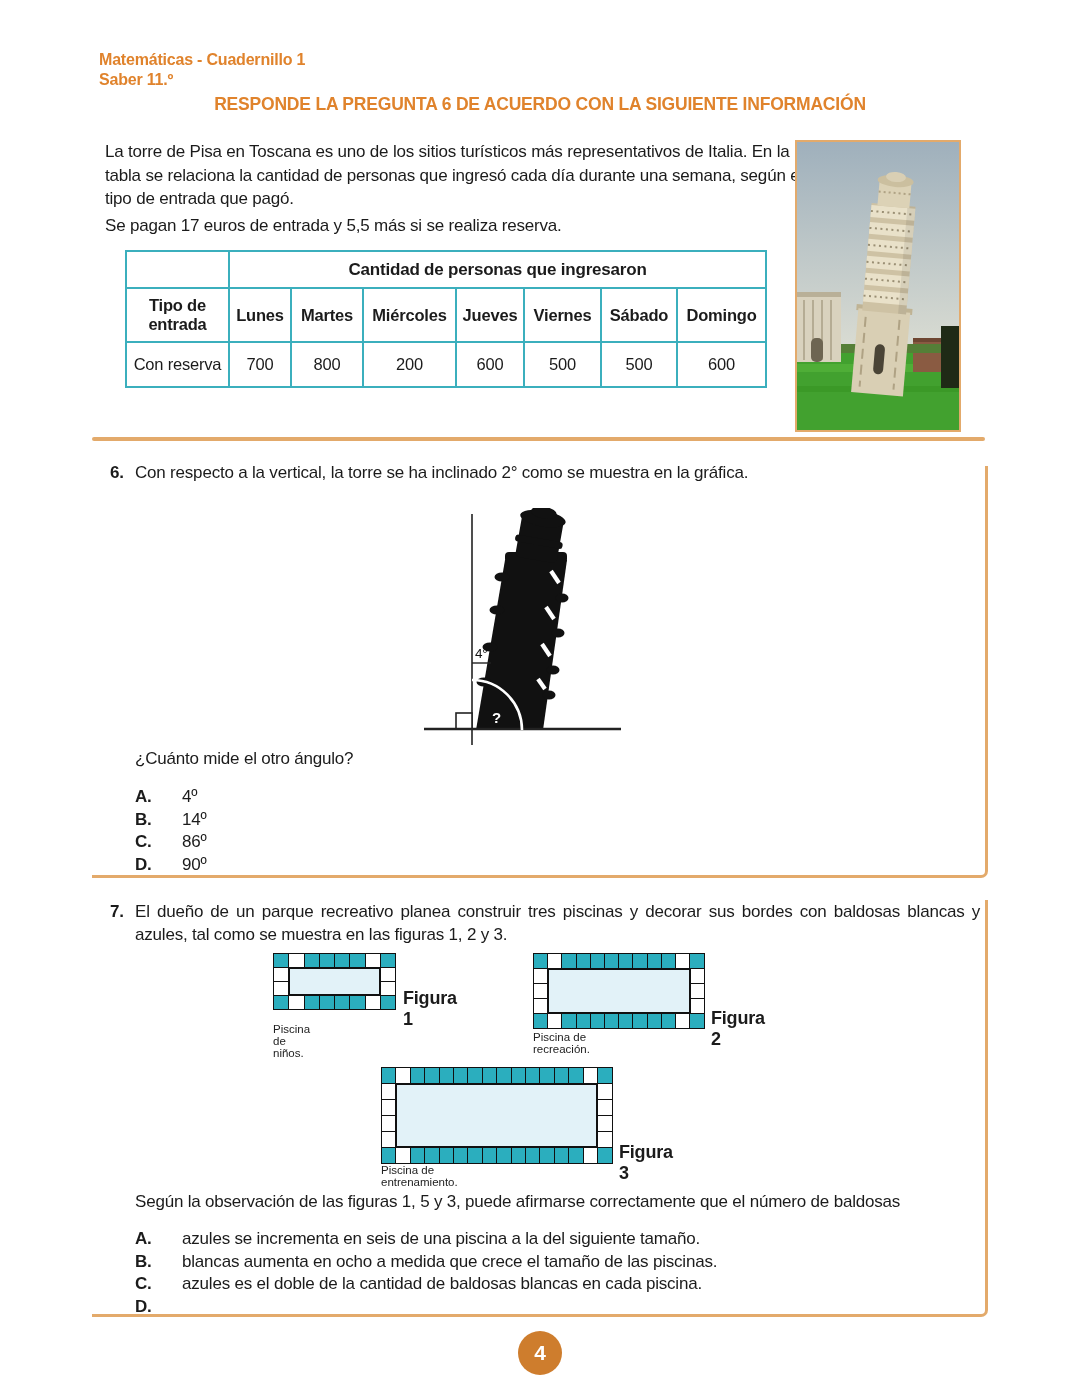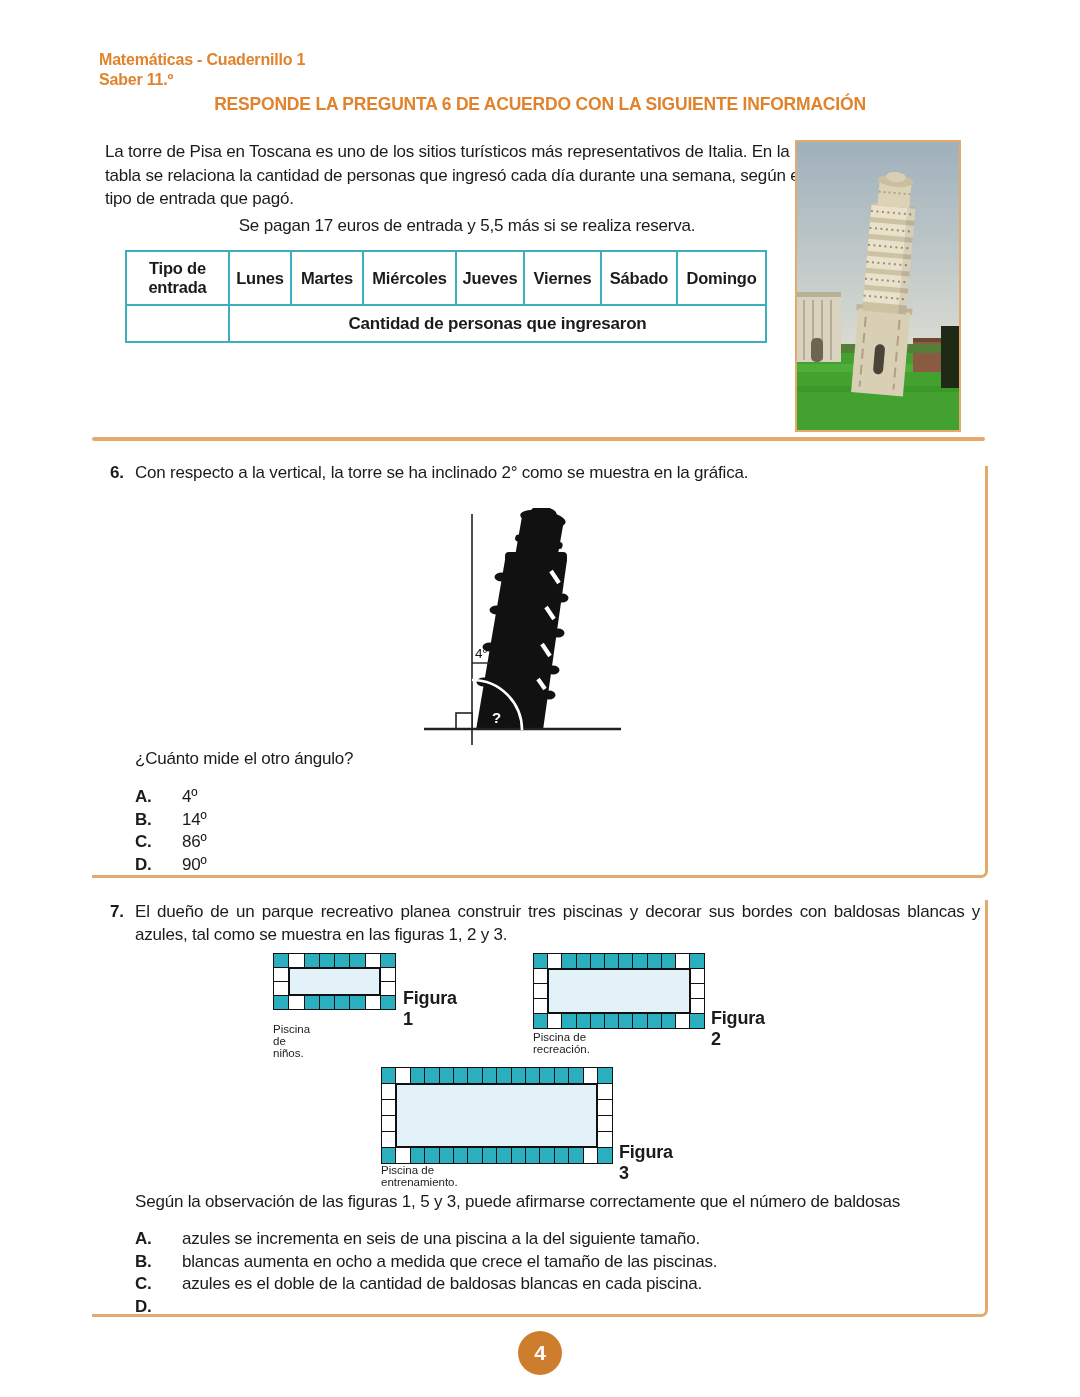--- a/index.html
+++ b/index.html
@@ -53,50 +53,60 @@
 <body>
 
 <div class="abs hdr" style="left:99px;top:50px;">
   <div>Matemáticas - Cuadernillo 1</div>
   <div>Saber 11.º</div>
 </div>
 
 <div class="abs banner" style="left:0;top:94px;">RESPONDE LA PREGUNTA 6 DE ACUERDO CON LA SIGUIENTE INFORMACIÓN</div>
 
 <div class="abs body-text" style="left:105px;top:140px;width:700px;">La torre de Pisa en Toscana es uno de los sitios turísticos más representativos de Italia. En la tabla se relaciona la cantidad de personas que ingresó cada día durante una semana, según el tipo de entrada que pagó.</div>
-<div class="abs body-text" style="left:117px;top:214px;width:700px;text-align:center;">Se pagan 17 euros de entrada y 5,5 más si se realiza reserva.</div>
+<div class="abs body-text" style="left:105px;top:214px;width:700px;">Se pagan 17 euros de entrada y 5,5 más si se realiza reserva.</div>
 
 <table class="pisa abs" style="left:125px;top:250px;">
   <colgroup>
     <col style="width:103px">
       <col style="width:62px">
       <col style="width:72px">
       <col style="width:93px">
     <col style="width:68px">
       <col style="width:77px">
       <col style="width:76px">
       <col style="width:89px">
   </colgroup>
   <tbody>
-      <tr id="day-row">
+      <tr>
+    <td class="span-h"></td>
+    <td class="span-h" colspan="7">Cantidad de personas que ingresaron</td>
+  </tr>
+  <tr id="day-row">
     <td class="corner">Tipo de entrada</td>
   <th>Lunes</th>
         <th>Martes</th>
         <th>Miércoles</th>
         <th>Jueves</th>
         <th>Viernes</th>
         <th>Sábado</th>
         <th>Domingo</th>
       </tr>
-  <tr>
-    <td class="span-h"></td>
-    <td class="span-h" colspan="7">Cantidad de personas que ingresaron</td>
-  </tr>
   </tbody>
     <tbody id="table-body">
+      <tr class="datarow">
+        <td>Con reserva</td>
+        <td>700</td>
+        <td>800</td>
+        <td>200</td>
+        <td>600</td>
+        <td>500</td>
+        <td>500</td>
+        <td>600</td>
+      </tr>
     </tbody>
 </table>
 
 <div class="abs photo-frame" style="left:795px;top:140px;width:162px;height:288px;">
   <svg width="162" height="288" viewBox="0 0 162 288">
     <defs>
       <linearGradient id="sky" x1="0" y1="0" x2="0" y2="1">
         <stop offset="0" stop-color="#9FB0BC"></stop>
           <stop offset="1" stop-color="#DBDDD3"></stop>
       </linearGradient>

